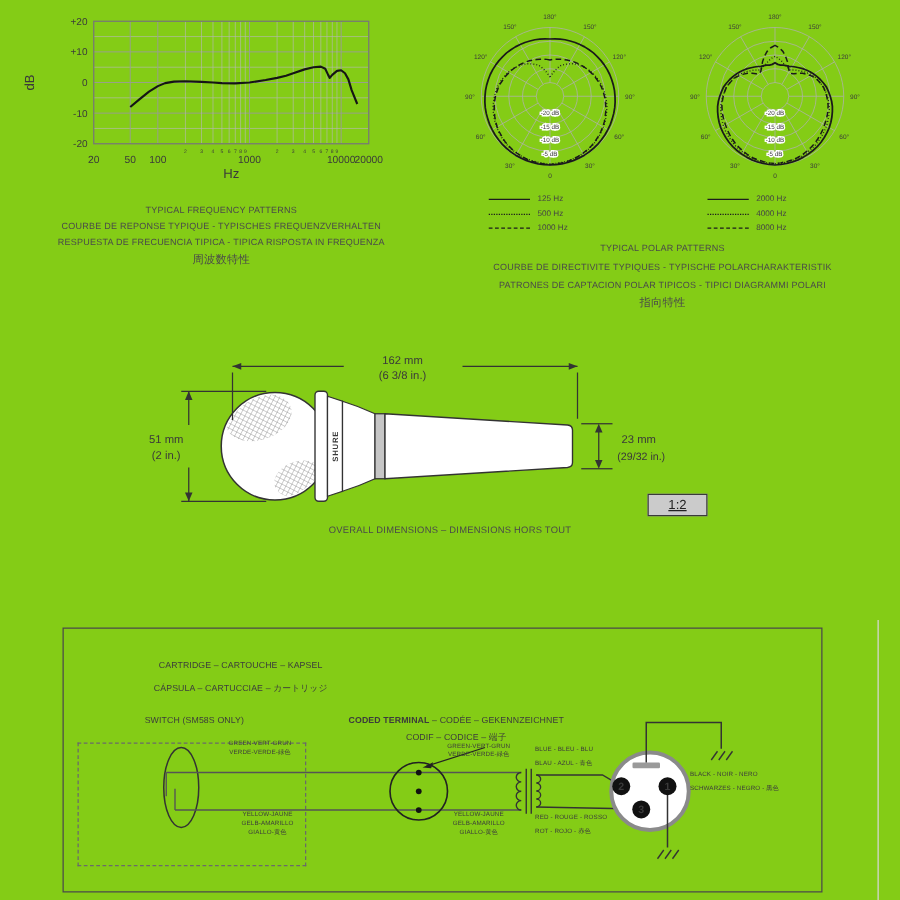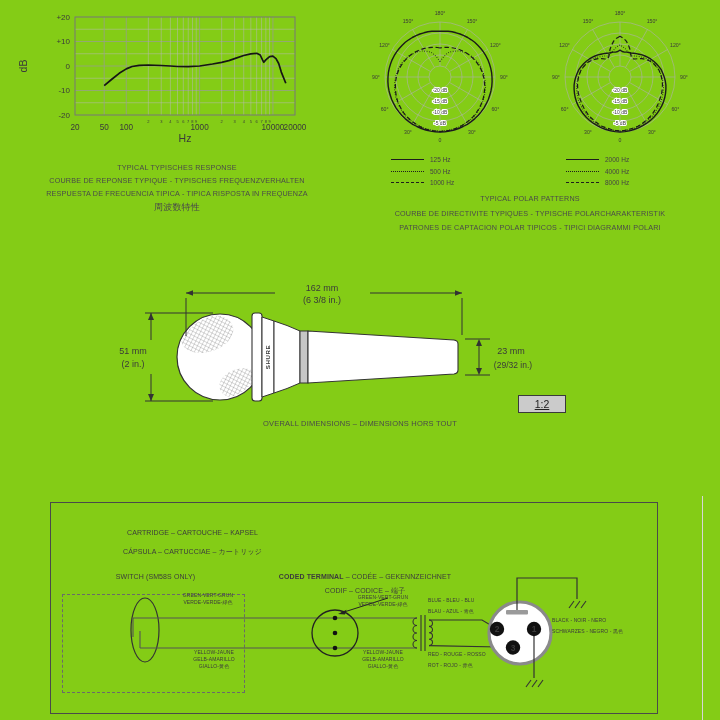--- a/index.html
+++ b/index.html
@@ -204,28 +204,29 @@
     <div class="legend-row">
         <span class="lsample l-dotted"></span>
         <span>4000 Hz</span>
       </div>
     <div class="legend-row">
         <span class="lsample l-dashed"></span>
         <span>8000 Hz</span>
       </div>
   </div>
 
-  <div class="cap cap-sm" style="left:12px;top:163px;width:330px;">TYPICAL TYPISCHES RESPONSE</div>
+  <div class="cap cap-sm" style="left:12px;top:163px;width:330px;">TYPICAL FREQUENCY PATTERNS</div>
   <div class="cap cap-sm" style="left:12px;top:189px;width:330px;">RESPUESTA DE FRECUENCIA TIPICA - TIPICA RISPOSTA IN FREQUENZA</div>
   <div class="cap cap-sm" style="left:12px;top:176px;width:330px;">COURBE DE REPONSE TYPIQUE - TYPISCHES FREQUENZVERHALTEN</div>
   <div class="cap cap-sm" style="left:348px;top:194px;width:364px;">TYPICAL POLAR PATTERNS</div>
 
   <div class="cap cap-cjk" style="left:12px;top:201px;width:330px;">周波数特性</div>
   <div class="cap cap-sm" style="left:348px;top:209px;width:364px;">COURBE DE DIRECTIVITE TYPIQUES - TYPISCHE POLARCHARAKTERISTIK</div>
   <div class="cap cap-sm" style="left:348px;top:223px;width:364px;">PATRONES DE CAPTACION POLAR TIPICOS - TIPICI DIAGRAMMI POLARI</div>
+  <div class="cap cap-cjk" style="left:348px;top:236px;width:364px;">指向特性</div>
 
   <svg style="left:95px;top:278px;" width="480" height="142" viewBox="0 0 480 142">
     <defs>
       <pattern id="mesh" width="3.6" height="3.6" patternUnits="userSpaceOnUse" patternTransform="rotate(45)">
         <path d="M0,0 L3.6,0 M0,0 L0,3.6" stroke="#5a5a5a" stroke-width="0.45" fill="none"></path>
       </pattern>
       <clipPath id="ballclip">
           <circle cx="125" cy="79" r="41.5"></circle>
         </clipPath>
     </defs>

